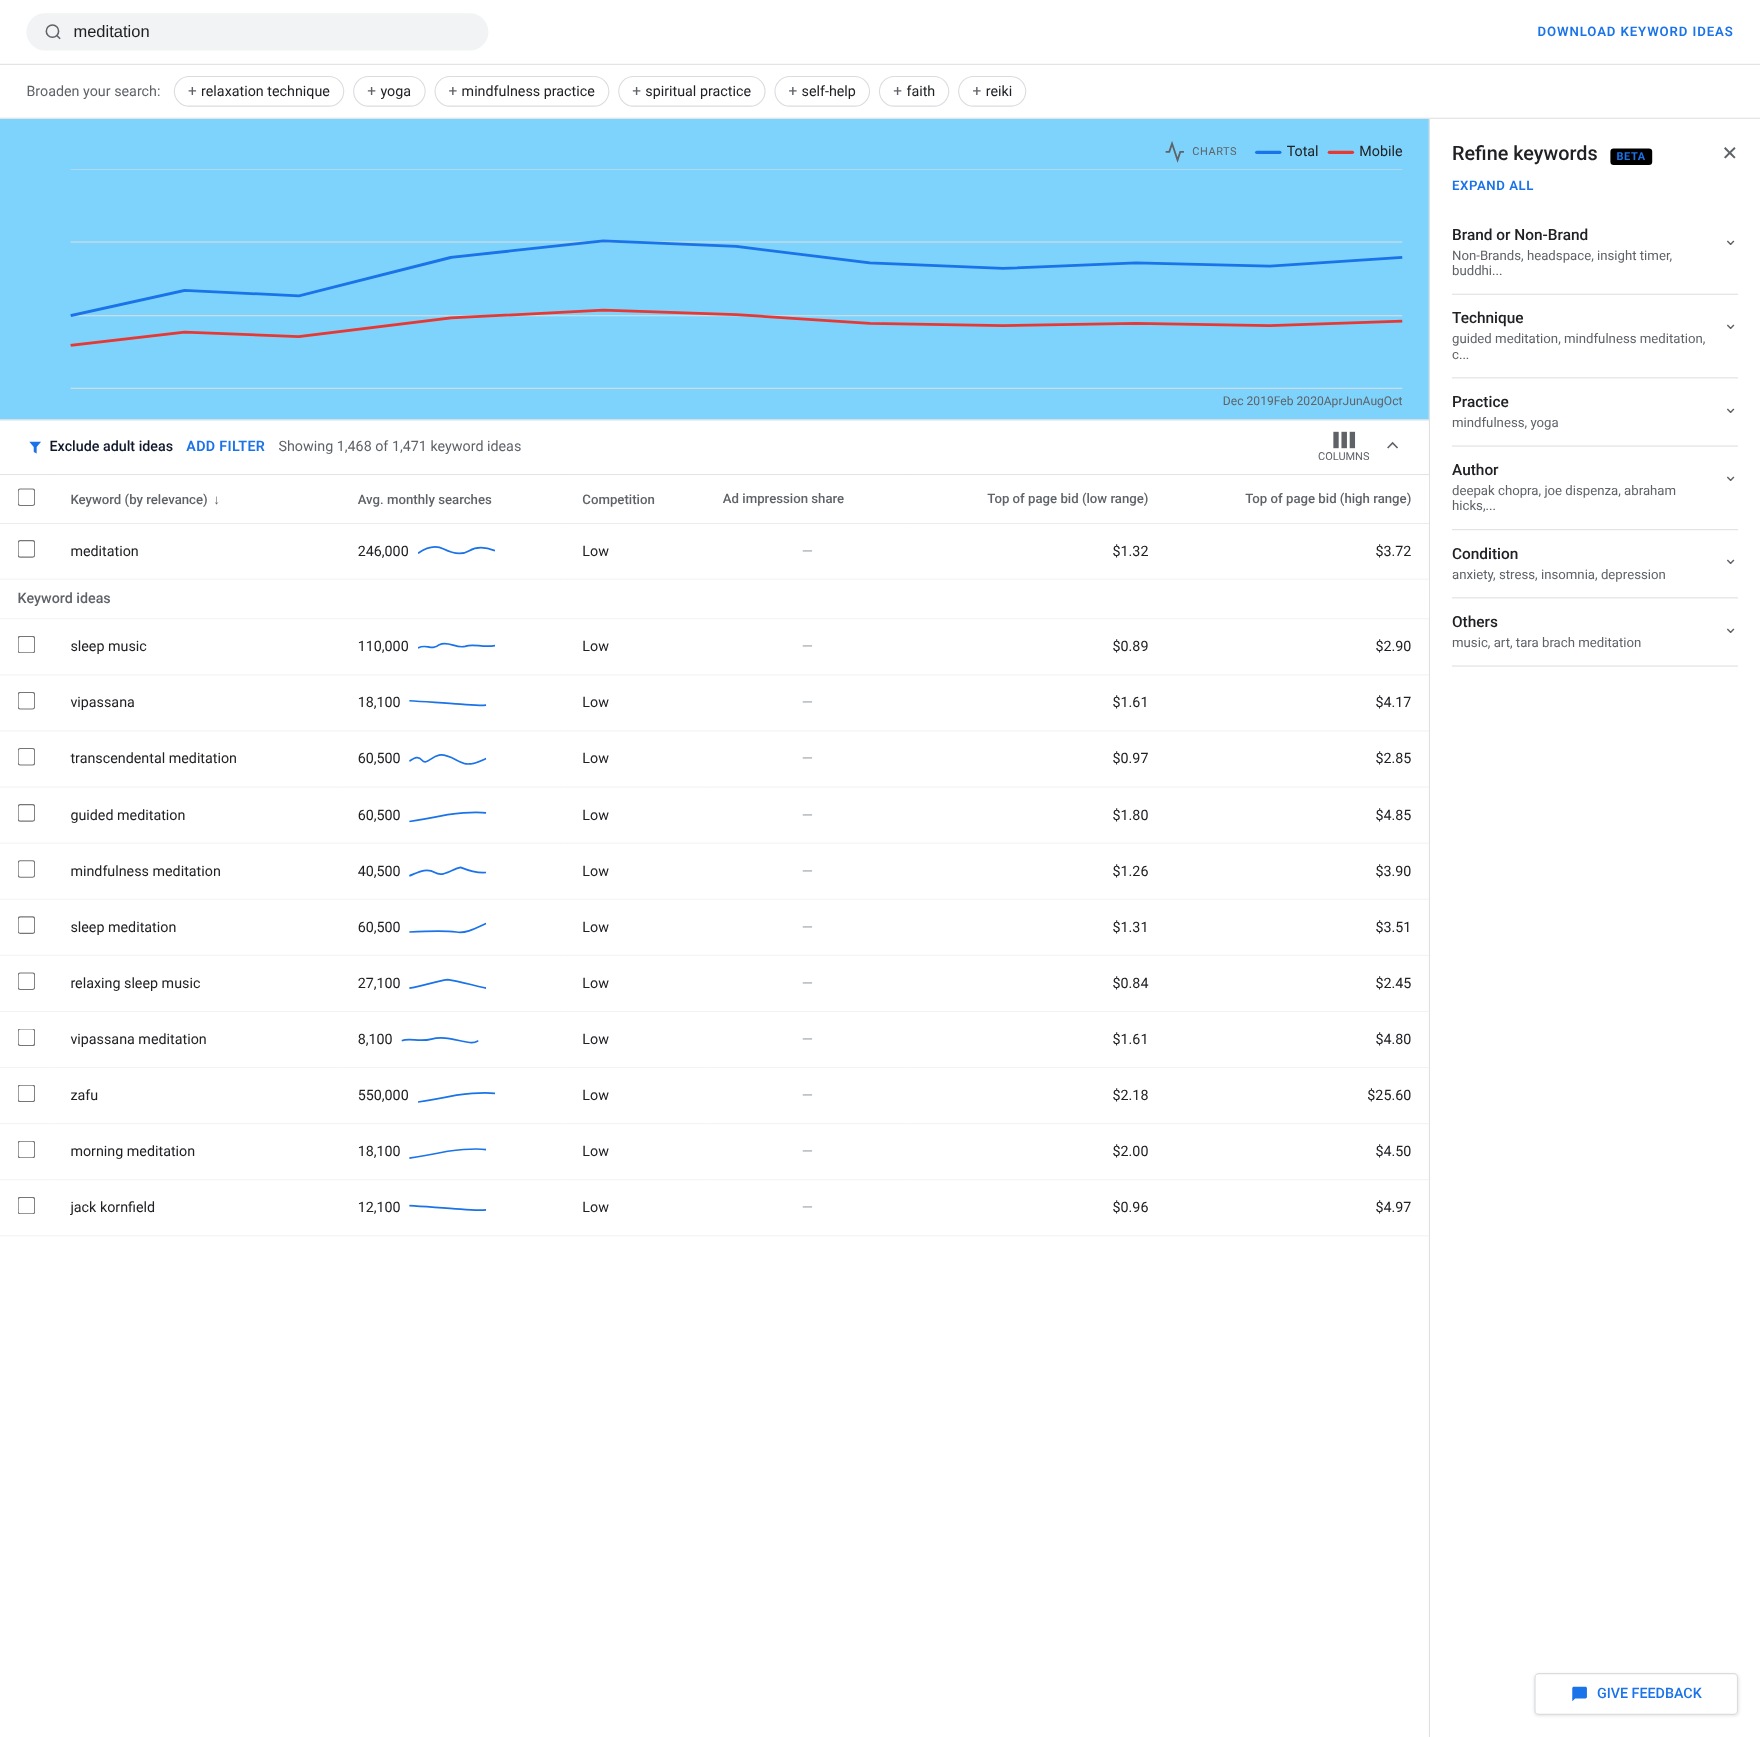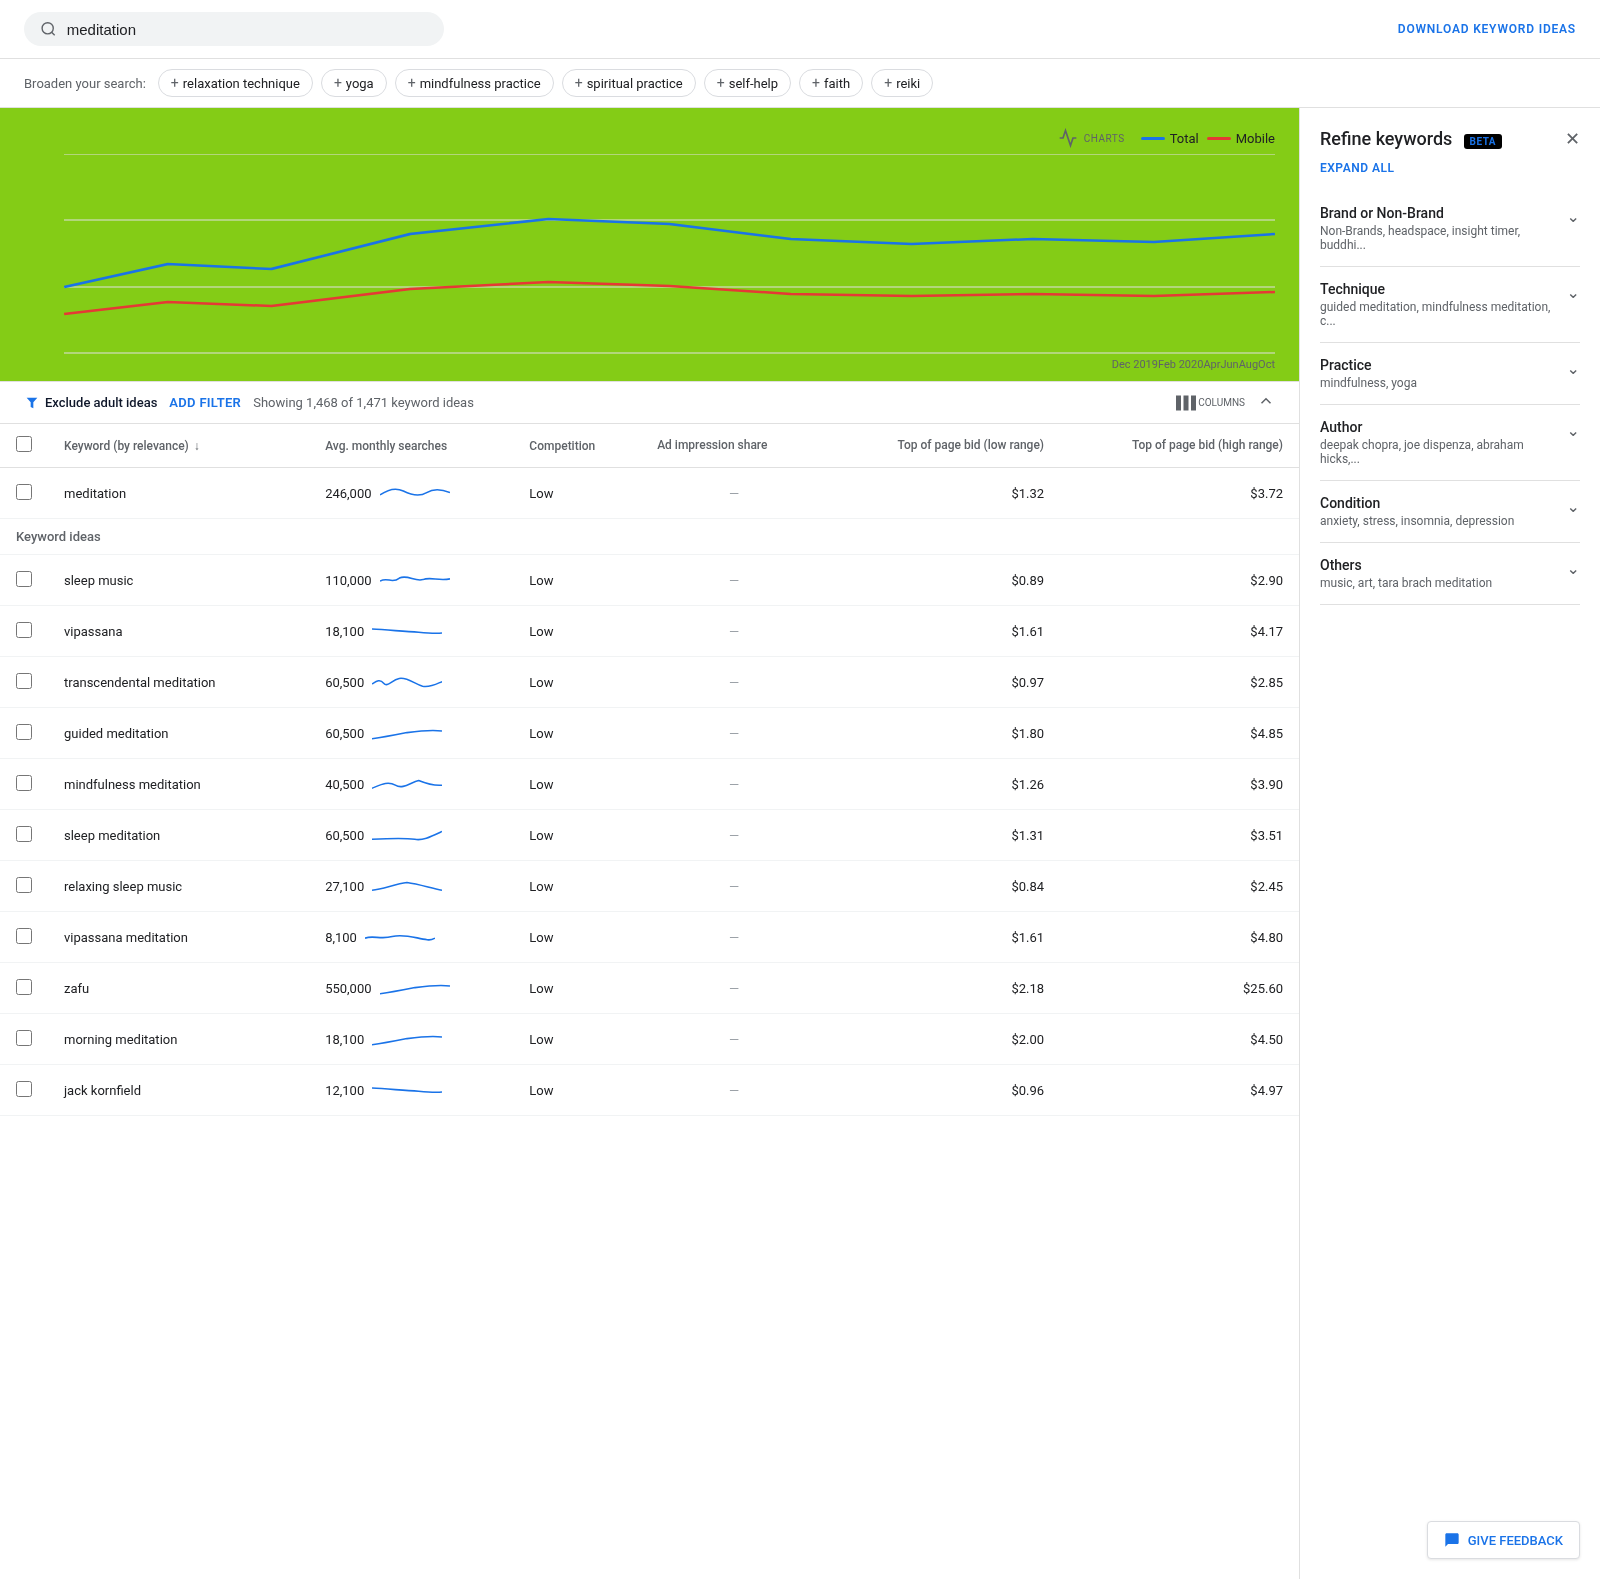--- a/index.html
+++ b/index.html
@@ -77,21 +77,21 @@
     }
     .right-panel {
       width: 300px;
       overflow-y: auto;
       padding: 20px;
     }
 
     
     .chart-area {
       padding: 20px 24px 10px;
-      background: #84cc16;
+      background: #7dd3fc;
       border-bottom: 1px solid #e0e0e0;
       position: relative;
     }
     .chart-icon-area {
       display: flex;
       align-items: center;
       gap: 6px;
       margin-right: 8px;
     }
     .legend-item { display: flex; align-items: center; gap: 5px; }
@@ -134,21 +134,21 @@
     .add-filter-btn {
       font-size: 13px;
       font-weight: 600;
       color: #1a73e8;
       cursor: pointer;
       letter-spacing: 0.3px;
     }
     .showing-text { font-size: 13px; color: #5f6368; flex: 1; }
     .columns-btn {
       display: flex;
-      flex-direction: row;
+      flex-direction: column;
       align-items: center;
       font-size: 10px;
       color: #5f6368;
       cursor: pointer;
       gap: 2px;
     }
     .collapse-btn { cursor: pointer; color: #5f6368; }
 
     
     .keyword-table {
@@ -241,21 +241,21 @@
     .feedback-btn {
       position: fixed;
       bottom: 20px;
       right: 20px;
       display: flex;
       align-items: center;
       gap: 8px;
       background: #fff;
       border: 1px solid #dadce0;
       border-radius: 4px;
-      padding: 10px 16px;
+      padding: 10px 32px;
       color: #1a73e8;
       font-size: 13px;
       font-weight: 500;
       cursor: pointer;
       box-shadow: 0 1px 3px rgba(0,0,0,0.1);
     }
 
     
     .sort-arrow { font-size: 12px; margin-left: 2px; }
 

